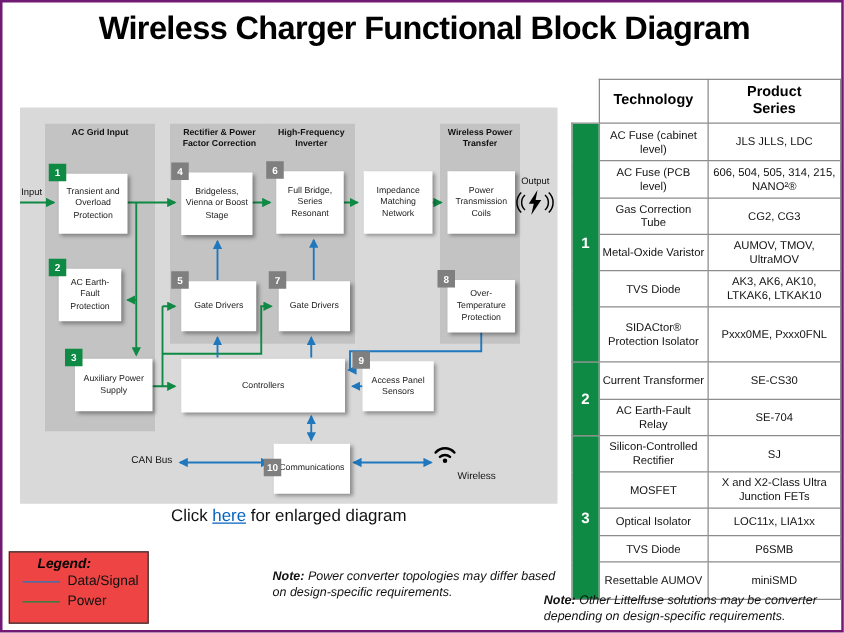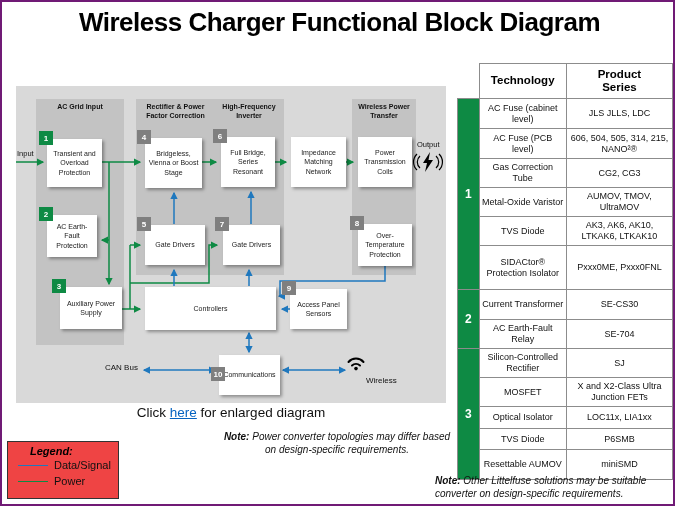--- a/index.html
+++ b/index.html
@@ -59,21 +59,21 @@
   .icon-svg { position:absolute; z-index:3; }
   #out-icon { left:410px; top:148px; }
   #wifi-icon{ left:344px; top:352px; }
 
   .click-line { position:absolute; left:14px; top:403px; width:430px; text-align:center;
                 font-size:13.5px; color:#111; }
   .click-line a { color:#0563C1; text-decoration:underline; cursor:pointer; }
 
   .note { position:absolute; font-size:10px; font-style:italic; color:#111; line-height:1.3; }
   .note b { font-weight:bold; }
-  #note1 { left:216px; top:428px; width:238px;text-align:center; }
+  #note1 { left:216px; top:453px; width:238px; }
   #note2 { left:433px; top:472px; width:240px; }
 
   .legend { position:absolute; left:5px; top:439px; width:112px; height:58px;
             background:#ef4444; border:1px solid #333; padding:3px 0 0 10px; }
   .legend-title { font-size:11px; font-weight:bold; font-style:italic; padding-left:12px; }
   .legend-row { display:flex; align-items:center; height:16px; }
   .legend-line { width:30px; border-top:1.6px solid; margin-right:6px; }
   .legend-line.power { border-color:#0E8A44; }
   .legend-line.data  { border-color:#1F78BE; }
   .legend-row span { font-size:11px; color:#111; }
@@ -313,15 +313,15 @@
       <td class="series">P6SMB</td>
     </tr>
     <tr class="h30">
       <td class="tech">Resettable AUMOV</td>
       <td class="series">miniSMD</td>
     </tr>
   </tbody>
     </table>
 
   <div class="note" id="note2">
-    <b>Note:</b><span> Other Littelfuse solutions may be suitable converter on design-specific requirements.</span>
+    <b>Note:</b><span> Other Littelfuse solutions may be converter depending on design-specific requirements.</span>
   </div>
 </div>
 
 </body></html>

